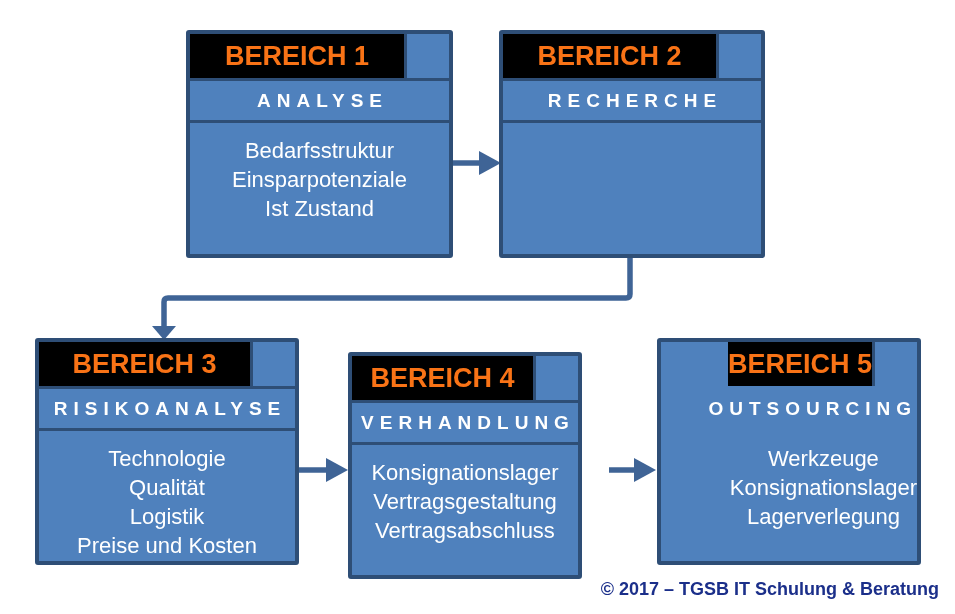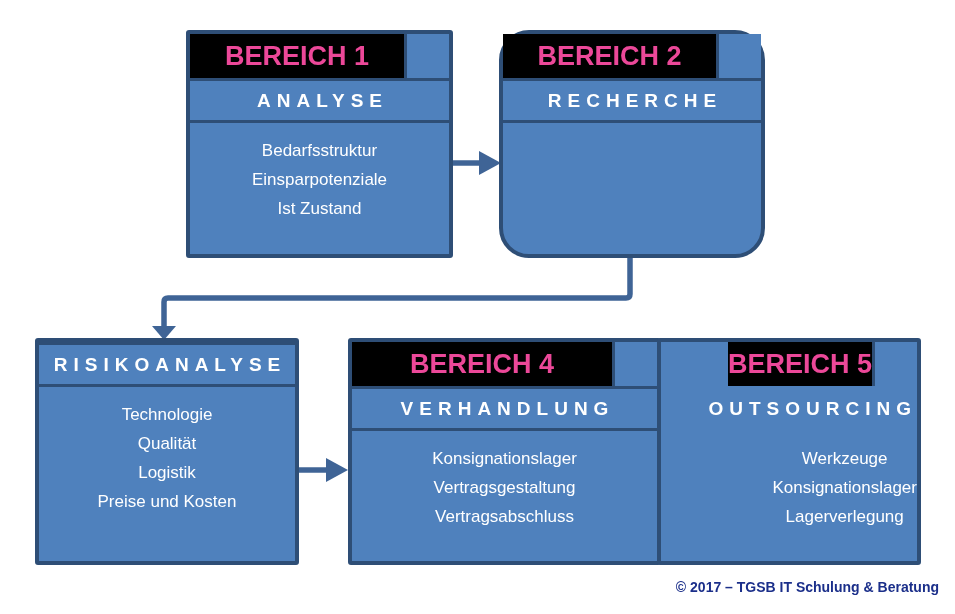--- a/index.html
+++ b/index.html
@@ -40,21 +40,21 @@
   }
   .black-bar{
     flex:1 1 auto;
     background:var(--bar);
     border-right:3px solid var(--border);
     display:flex;
     align-items:center;
     justify-content:center;
     font-size:27px;
     font-weight:bold;
-    color:#ec4899;
+    color:#f97316;
     white-space:nowrap;
   }
   .header-square{
     flex:0 0 42px;
     background:var(--fill);
   }
   .divider{
     height:3px;
     background:var(--border);
     flex:0 0 auto;
@@ -68,38 +68,38 @@
     font-weight:bold;
     letter-spacing:6px;
     padding-left:6px; 
     white-space:nowrap;
     flex:0 0 auto;
   }
   .box-content{
     flex:1 1 auto;
     padding-top:13px;
     text-align:center;
-    font-size:17px;
+    font-size:22px;
   }
   .content-line{
     height:29px;
     line-height:29px;
     white-space:nowrap;
   }
   
   #box-1{left:186px;top:30px;width:267px;height:228px;}
-  #box-2{left:499px;top:30px;width:266px;height:228px;border-radius:30px;}
+  #box-2{left:499px;top:30px;width:266px;height:228px;}
   
   #box-3{left:35px;top:338px;width:264px;height:227px;}
-  #box-4{left:348px;top:338px;width:313px;height:227px;}
+  #box-4{left:348px;top:352px;width:234px;height:227px;}
   #box-5{left:657px;top:338px;width:264px;height:227px;align-items:flex-end;}
   .footer{
     position:absolute;
     top:579px;right:16px;
-    font-size:14px;
+    font-size:18px;
     font-weight:bold;
     color:var(--footer);
     white-space:nowrap;
   }
 </style>
 </head>
 <body>
 
 <div class="stage">
 
@@ -149,20 +149,26 @@
         <span>BEREICH 2</span>
       </div>
       <div class="header-square"></div>
     </div>
     <div class="divider"></div>
     <div class="box-subtitle">RECHERCHE</div>
     <div class="divider"></div>
   </div>
 
   <div class="box" id="box-3">
+    <div class="box-header">
+      <div class="black-bar">
+        <span>BEREICH 3</span>
+      </div>
+      <div class="header-square"></div>
+    </div>
     <div class="divider"></div>
     <div class="box-subtitle">RISIKOANALYSE</div>
     <div class="divider"></div>
     <div class="box-content">
       <div class="content-line">Technologie</div>
       <div class="content-line">Qualität</div>
       <div class="content-line">Logistik</div>
       <div class="content-line">Preise und Kosten</div>
     </div>
   </div>

